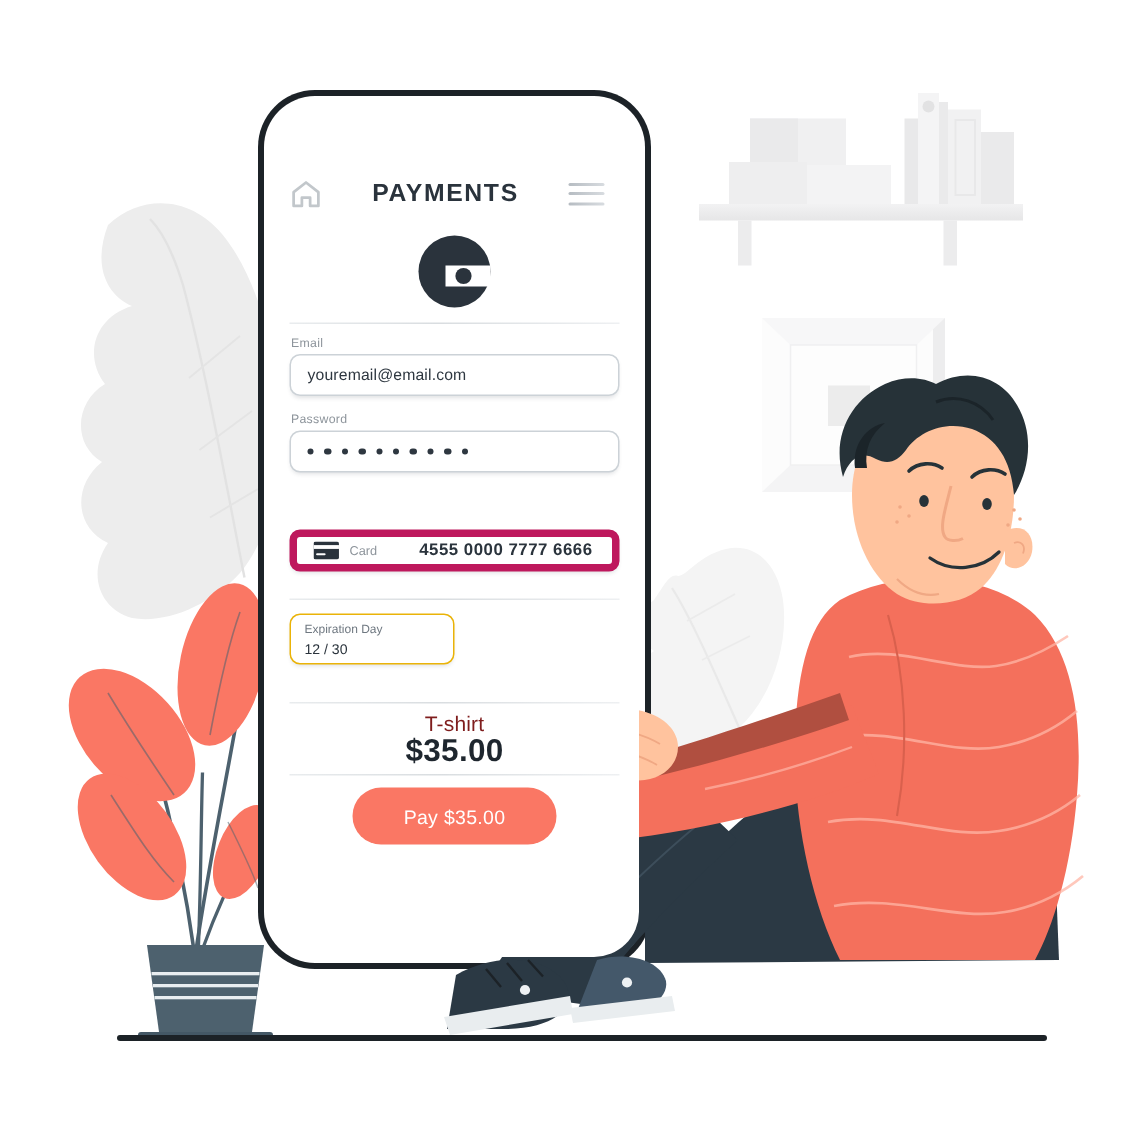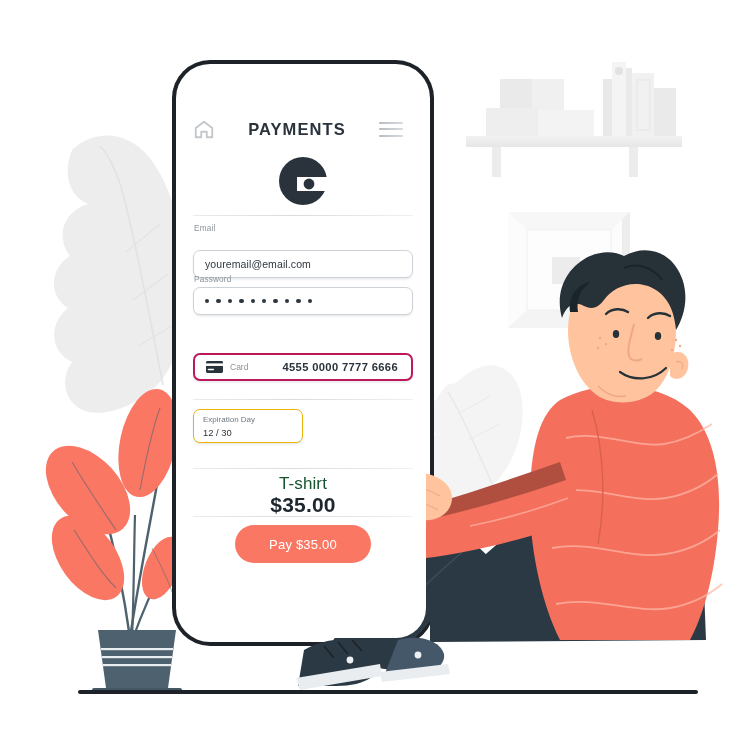--- a/index.html
+++ b/index.html
@@ -69,52 +69,52 @@
   .input-box {
     position:absolute; left:13px; right:13px;
     height:28px;
     border:1px solid #ccd2d7;
     border-radius:7px;
     background:#fff;
     display:flex; align-items:center;
     padding:0 11px;
     box-shadow:0 2px 3px -1px rgba(60,70,80,.16);
   }
-  .inp-email { top:182px; }
+  .inp-email { top:168px; }
   .inp-pass  { top:219px; }
   .input-value { font-size:10.5px; color:#2e3740; letter-spacing:.1px; }
 
   .dots { display:flex; gap:7px; align-items:center; }
   .dots span { width:4.4px; height:4.4px; border-radius:50%; background:#2e3740; display:block; }
 
   
   .card-box {
     position:absolute; left:13px; right:13px; top:285px;
     height:28px;
-    border:2px solid #be185d; border-radius:7px; background:#fff;
+    border:5px solid #be185d; border-radius:7px; background:#fff;
     display:flex; align-items:center; padding:0 11px;
     box-shadow:0 2px 3px -1px rgba(60,70,80,.16);
   }
   .card-icon { width:17px; height:12px; margin-right:7px; flex:none; }
   .card-word { font-size:8.5px; color:#8d949b; }
   .card-number { font-size:11.2px; color:#2a333c; letter-spacing:.35px; margin-left:auto; margin-right:2px; font-weight:700; }
 
   .small-box {
     position:absolute; top:341px; height:34px;
     border:1px solid #eab308; border-radius:7px; background:#fff;
     padding:5px 9px 0 9px;
     box-shadow:0 2px 3px -1px rgba(60,70,80,.16);
   }
   .box-exp { left:13px; width:110px; }
   .box-cvv { left:130px; width:103px; }
   .sb-label { font-size:8px; color:#6f7881; display:block; line-height:1.35; }
   .sb-value { font-size:9.4px; color:#2a333c; display:block; line-height:1.45; }
 
   .product-wrap { position:absolute; left:0; right:0; top:406px; text-align:center; }
-  .product-name { font-size:17px; color:#14532d; letter-spacing:.1px; }
+  .product-name { font-size:14px; color:#7f1d1d; letter-spacing:.1px; }
   .product-price { font-size:21px; font-weight:700; color:#1e262e; letter-spacing:.2px; margin-top:-1px; }
 
   .pay-btn {
     position:absolute; left:50%; transform:translateX(-50%);
     top:457px; width:136px; height:38px;
     border:none; border-radius:19px;
     background:#fa7764;
     color:#ffffff; font-size:13px; letter-spacing:.2px;
     font-family:"Liberation Sans", sans-serif;
     cursor:pointer;

